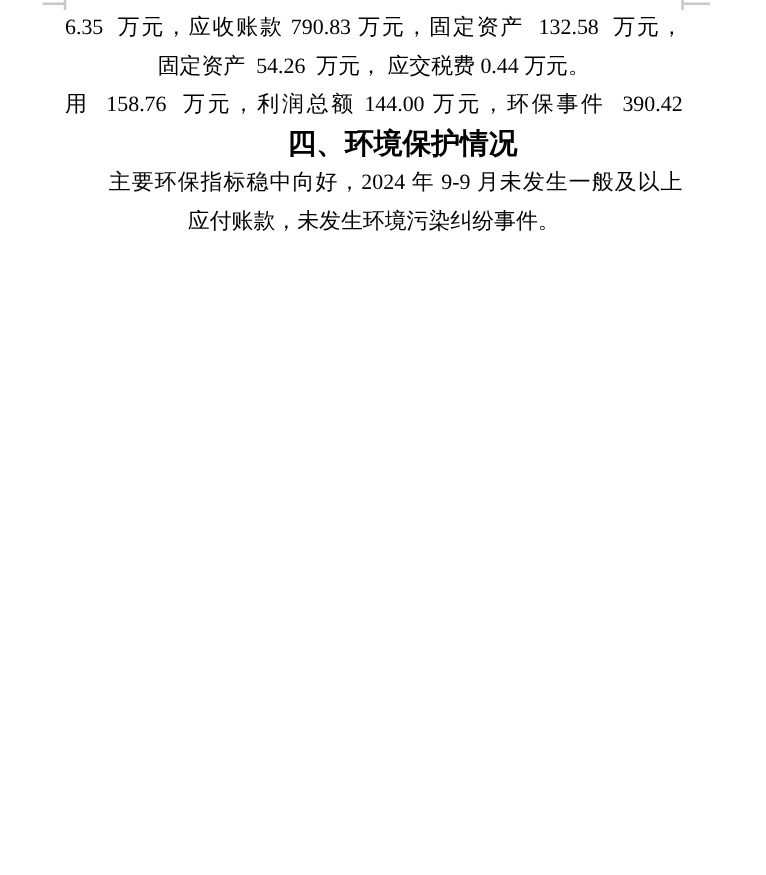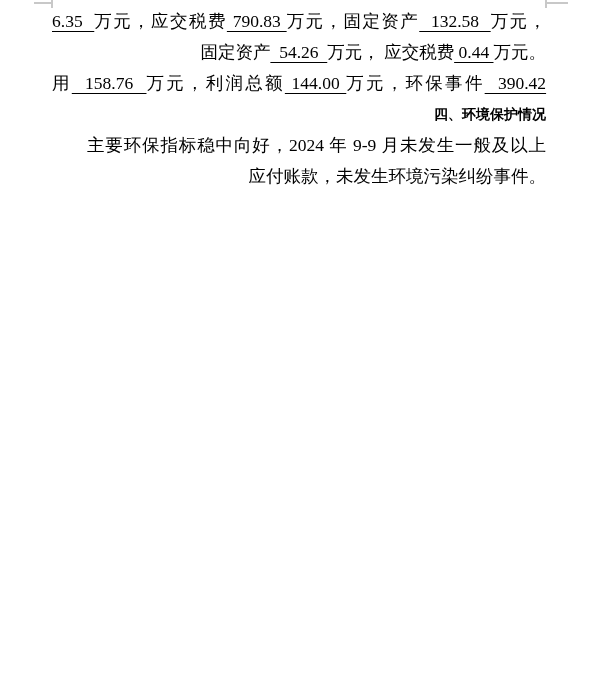--- a/index.html
+++ b/index.html
@@ -18,36 +18,35 @@
   .page-text {
     position: absolute;
     left: 52px;
     top: 6px;
     width: 494px;
     font-size: 17.5px;
     line-height: 31px;
   }
   .line {
     height: 31px;
-    text-align: right;
+    text-align: center;
   }
   .line.justify {
     text-align: justify;
     text-align-last: justify;
   }
   .line.indent {
     text-indent: 2em;
   }
   .line.heading {
     font-family: "Liberation Sans", "DejaVu Sans", sans-serif;
     font-weight: bold;
-    font-size: 14px;
+    font-size: 23px;
   }
   .blank-underline {
-    text-decoration: underline;
     text-decoration-thickness: 1px;
     text-underline-offset: 4px;
     text-decoration-skip-ink: none;
     margin-top: 12px;
   }
   .corner-mark {
     position: absolute;
     pointer-events: none;
   }
   .corner-mark .h, .corner-mark .v {
@@ -65,19 +64,19 @@
 <div class="corner-mark tl" style="left:34px; top:0;">
   <div class="h"></div>
   <div class="v"></div>
 </div>
 <div class="corner-mark tr" style="left:545px; top:0;">
   <div class="h"></div>
   <div class="v"></div>
 </div>
 
 <div class="page-text">
-    <div class="line justify"><span class="blank-underline">6.35&nbsp;&nbsp;</span><span>万元，应交税费</span><span class="blank-underline">&nbsp;790.83&nbsp;</span><span>万元，固定资产</span><span class="blank-underline">&nbsp;&nbsp;132.58&nbsp;&nbsp;</span><span>万元，</span></div>
+    <div class="line justify"><span class="blank-underline">6.35&nbsp;&nbsp;</span><span>万元，应收账款</span><span class="blank-underline">&nbsp;790.83&nbsp;</span><span>万元，固定资产</span><span class="blank-underline">&nbsp;&nbsp;132.58&nbsp;&nbsp;</span><span>万元，</span></div>
     <div class="line"><span>固定资产</span><span class="blank-underline">&nbsp;&nbsp;54.26&nbsp;&nbsp;</span><span>万元，&nbsp;应交税费</span><span class="blank-underline">&nbsp;0.44&nbsp;</span><span>万元。</span></div>
     <div class="line justify"><span>用</span><span class="blank-underline">&nbsp;&nbsp;158.76&nbsp;&nbsp;</span><span>万元，利润总额</span><span class="blank-underline">&nbsp;144.00&nbsp;</span><span>万元，环保事件</span><span class="blank-underline">&nbsp;&nbsp;390.42</span></div>
     <div class="line indent heading"><span>四、环境保护情况</span></div>
     <div class="line justify indent"><span>主要环保指标稳中向好，2024 年 9-9 月未发生一般及以上</span></div>
     <div class="line"><span>应付账款，未发生环境污染纠纷事件。</span></div>
   </div>
 
 </body></html>

